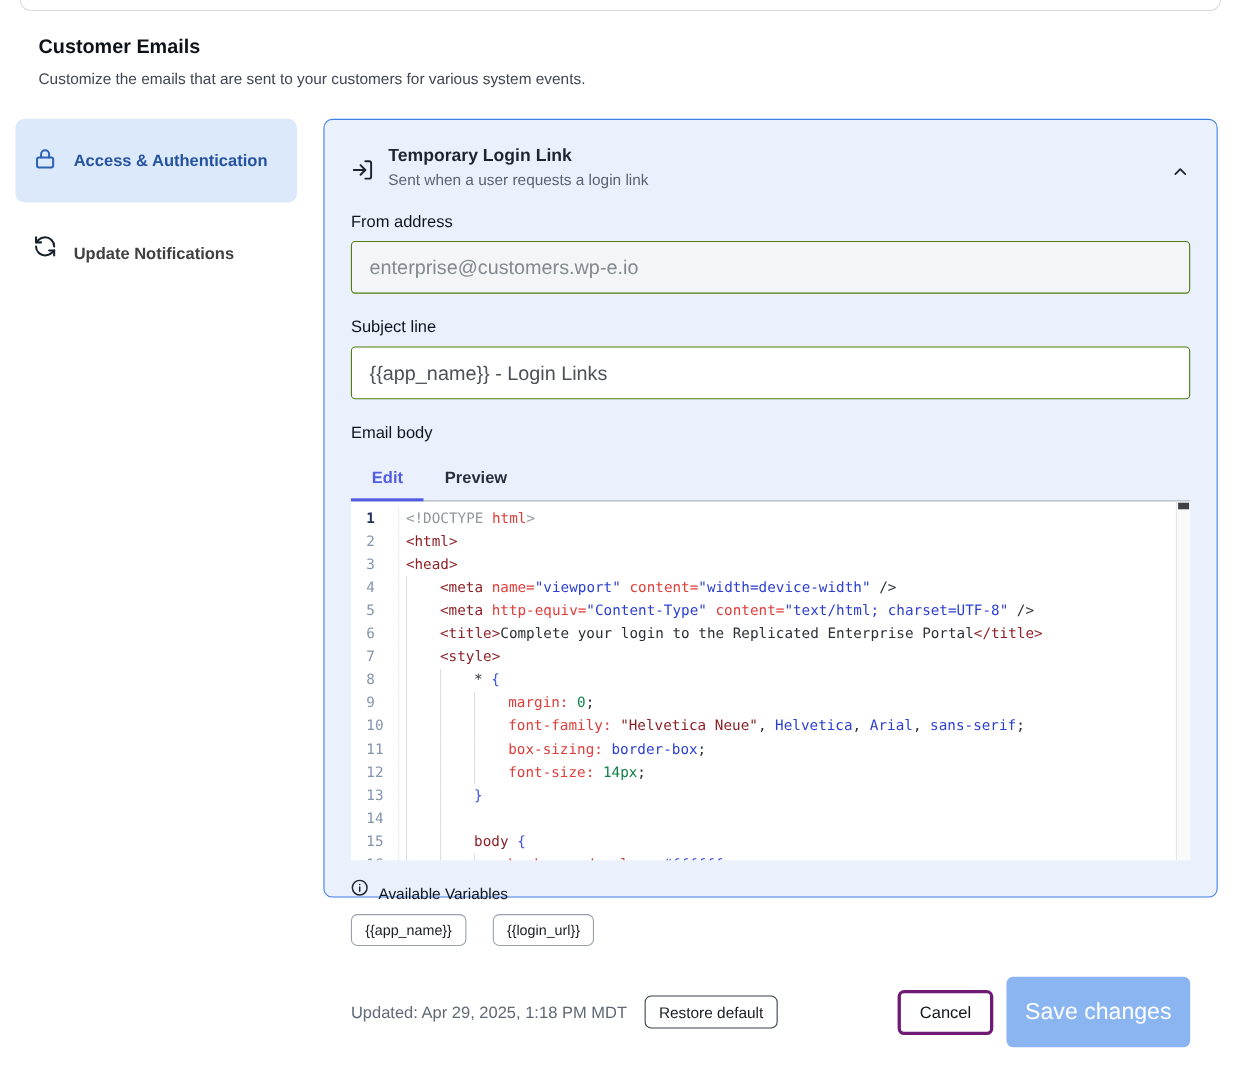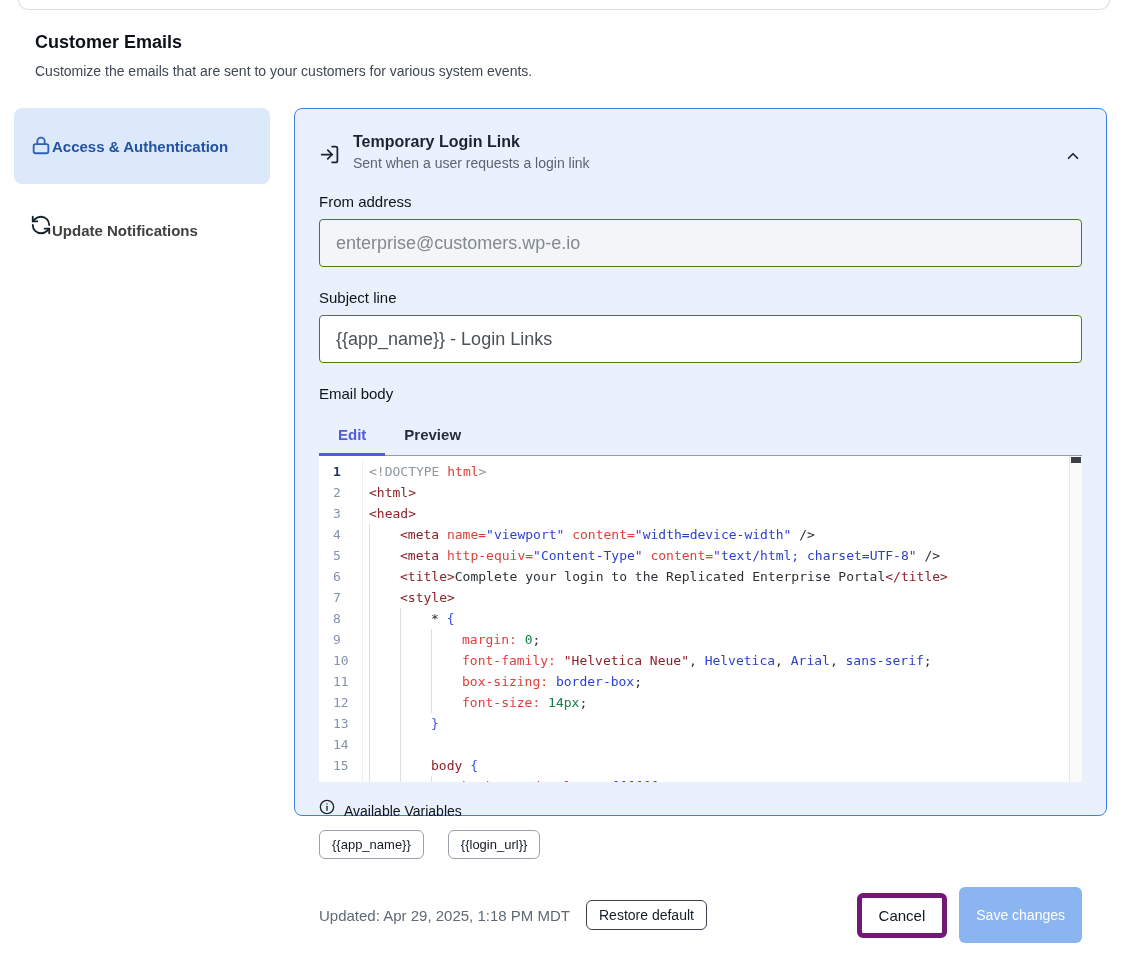--- a/index.html
+++ b/index.html
@@ -9,21 +9,21 @@
   .top-edge { margin:0 18px; height:10px; border:1px solid #d9dce1; border-top:none;
     border-radius:0 0 12px 12px; }
 
   .page-title { margin:22px 0 0 35px; font-size:18px; font-weight:700; color:#0d1218; }
   .page-desc  { margin:10px 0 0 35px; font-size:14px; color:#3e4753; }
 
   .layout { display:flex; margin:29px 0 0 14px; gap:24px; align-items:flex-start; }
 
   
   .sidebar { width:256px; flex:0 0 256px; }
-  .side-item { display:flex; align-items:center; padding:13px 16px;
+  .side-item { display:flex; align-items:center; gap:15px; padding:13px 16px;
     border-radius:8px; font-size:15px; font-weight:600; cursor:pointer; }
   .side-item.selected { background:#dbe9fb; color:#24529f; min-height:76px; }
   .side-item.plain { margin-top:16px; color:#404040; min-height:52px;align-items:flex-end; }
   .side-item svg { flex:0 0 auto; }
 
   
   .panel { width:813px; height:708px; background:#eaf1fc; border:1px solid #3f7fe8;
     border-radius:8px; padding:24px; position:relative; }
 
   .panel-head { display:flex; gap:13px; }
@@ -73,22 +73,22 @@
   .chip { background:#ffffff; border:1px solid #9aa1ab; border-radius:6px; padding:6px 12px;
     font-family:"DejaVu Sans Mono", monospace; font-size:13px; color:#171c22; cursor:pointer; }
 
   
   .footer { display:flex; align-items:center; margin-top:28px; }
   .updated { font-size:15px; color:#5f6a76; }
   .btn { font-family:"Liberation Sans",sans-serif; cursor:pointer; border-radius:6px; }
   .btn-restore { margin-left:16px; background:#ffffff; border:1px solid #3a424c;
     padding:6px 12px; font-size:14px; color:#171d26; }
   .spacer { flex:1; }
-  .btn-cancel { background:#ffffff; border:5px solid #701a75; padding:9px 17px; font-size:15px; color:#10161d; }
-  .btn-save { margin-left:12px; background:#8ab5f0; border:none; padding:20px 17px; font-size:14px; color:#ffffff; }
+  .btn-cancel { background:#ffffff; border:3px solid #701a75; padding:9px 17px; font-size:15px; color:#10161d; }
+  .btn-save { margin-left:12px; background:#8ab5f0; border:none; padding:20px 17px; font-size:21px; color:#ffffff; }
 </style>
 </head>
 <body>
 
 <div class="top-edge"></div>
 
 <h1 class="page-title">Customer Emails</h1>
 <p class="page-desc">Customize the emails that are sent to your customers for various system events.</p>
 
 <div class="layout">

